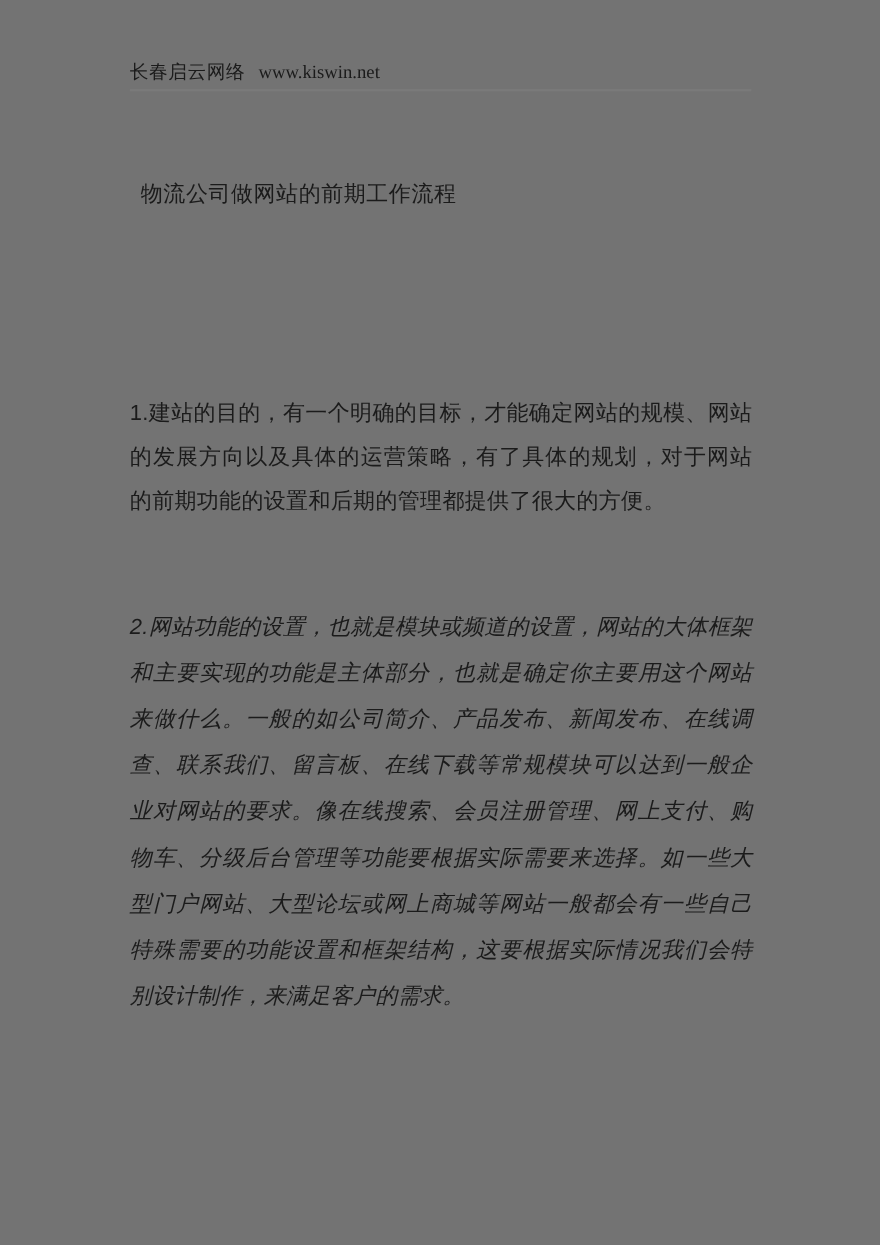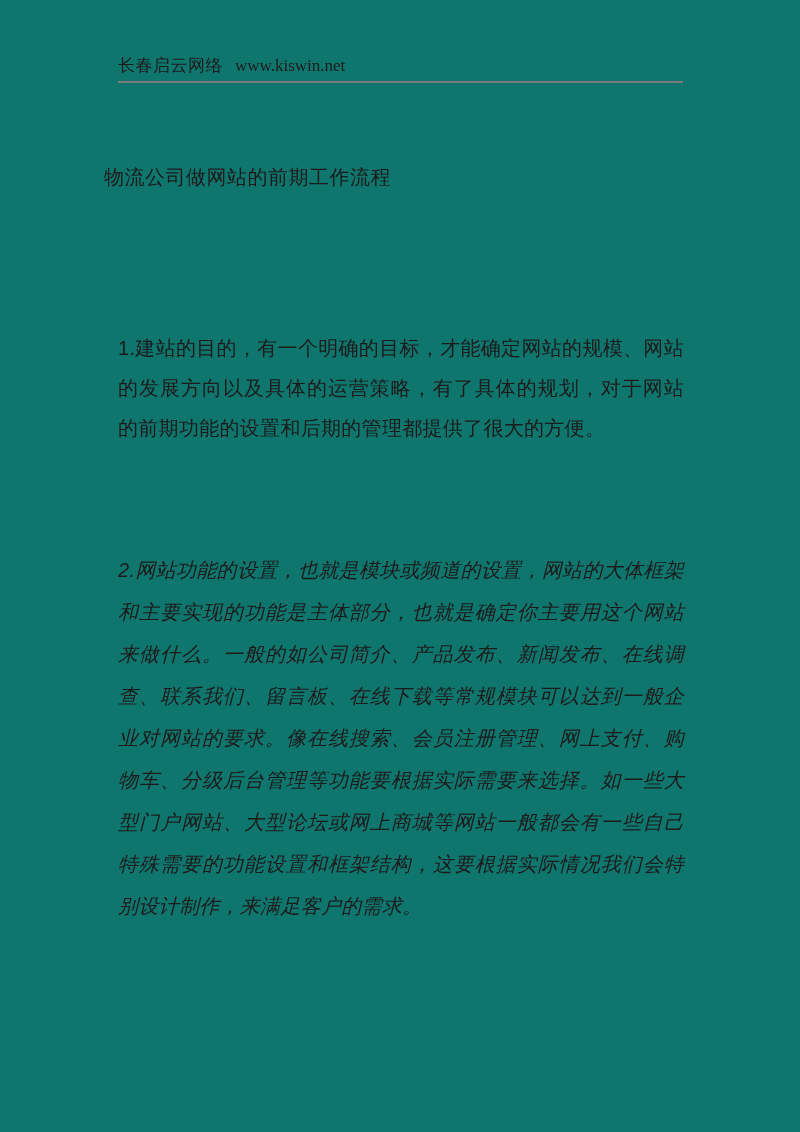--- a/index.html
+++ b/index.html
@@ -4,21 +4,21 @@
 <style>
   html, body {
     margin: 0;
     padding: 0;
     background: #ffffff;
   }
   .page {
     position: relative;
     width: 800px;
     height: 1132px;
-    background: #0f766e;
+    background: #737373;
     font-family: "Liberation Serif", "DejaVu Serif", serif;
     color: #1b1b1b;
     overflow: hidden;
   }
   .header {
     position: absolute;
     left: 118px;
     top: 54px;
     width: 565px;
   }
@@ -32,41 +32,41 @@
     margin-left: 12px;
     letter-spacing: 0;
   }
   .header-rule {
     margin-top: 3px;
     height: 2px;
     background: #7a7a7a;
   }
   .doc-title {
     position: absolute;
-    left: 104px;
+    left: 128px;
     top: 163px;
     margin: 0;
     width: 566px;
     font-size: 20px;
     font-weight: normal;
     line-height: 28px;
     letter-spacing: 0.5px;
   }
   .para {
     position: absolute;
     left: 118px;
     width: 566px;
     margin: 0;
     font-size: 20px;
     text-align: justify;
     text-justify: inter-ideograph;
     letter-spacing: 0.3px;
   }
   .para-1 {
-    top: 328px;
+    top: 356px;
     line-height: 40px;
   }
   .para-2 {
     top: 549px;
     line-height: 42px;
     font-style: italic;
   }
   .pnum {
     font-family: "Liberation Sans", "DejaVu Sans", sans-serif;
   }

